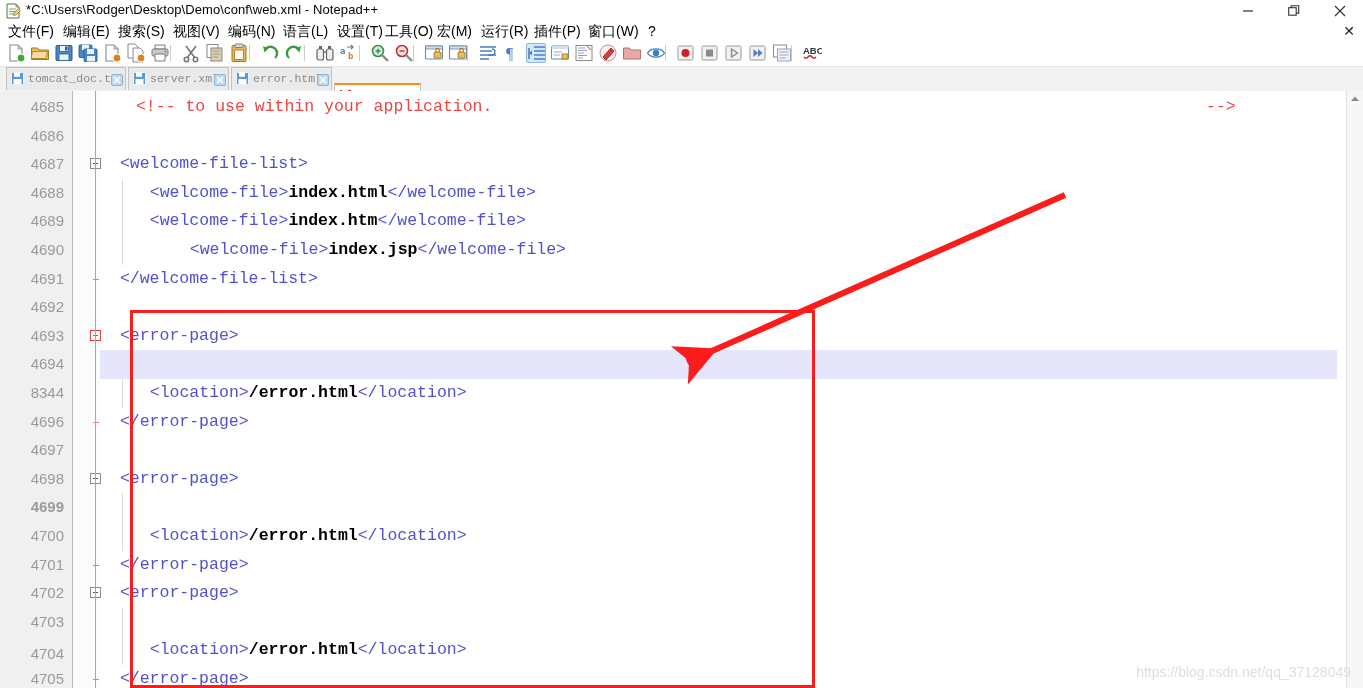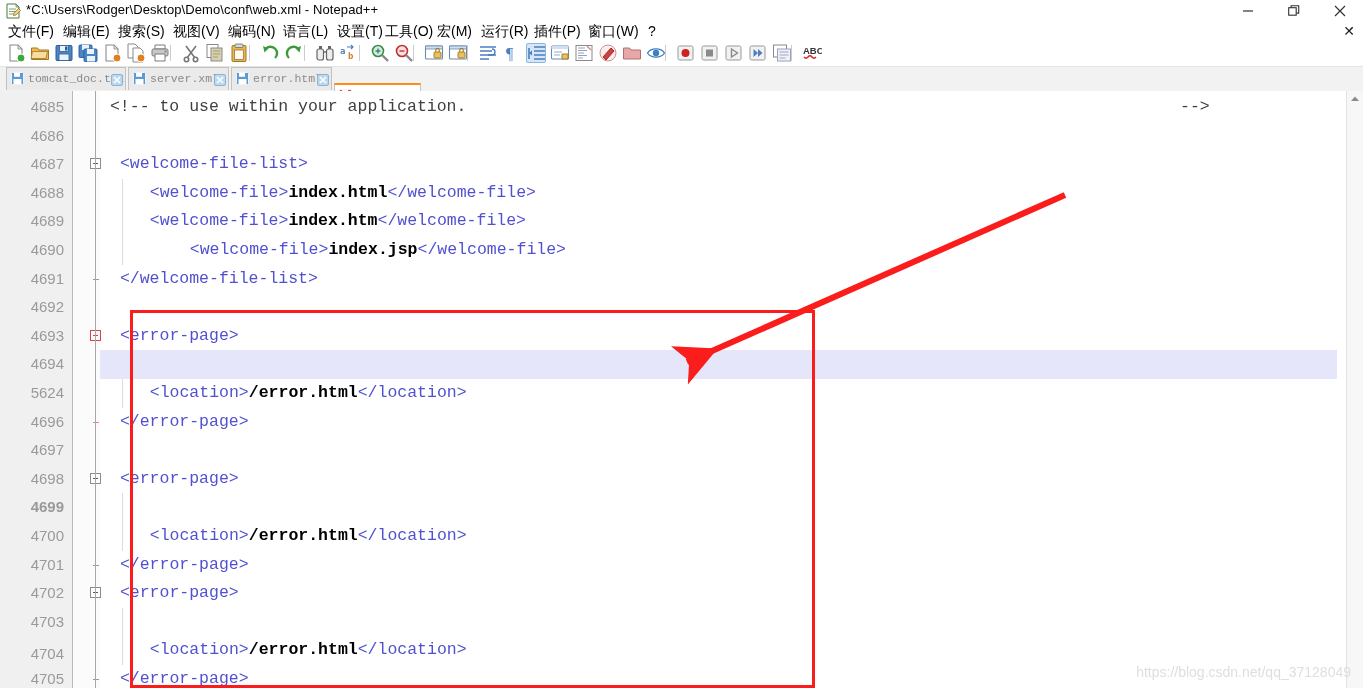--- a/index.html
+++ b/index.html
@@ -44,21 +44,21 @@
   .gutter{position:absolute;left:0;top:0;width:72px;height:597px;background:#f0f0f0;border-right:1px solid #b9b9b9;}
   .foldcol{position:absolute;left:73px;top:0;width:27px;height:597px;background:#fbfbfb;}
   .foldline{position:absolute;left:95px;top:0;width:1px;height:597px;background:#a8a8a8;}
   .code{position:absolute;left:100px;top:0;right:0;height:597px;}
 
   .ln{position:absolute;right:8px;font-family:"Liberation Sans",sans-serif;font-size:15px;color:#9a9a9a;text-align:right;line-height:28.6px;height:28.6px;white-space:nowrap;}
   .cline{position:absolute;left:0;height:28.6px;line-height:28.6px;white-space:pre;
          font-family:"Liberation Mono","DejaVu Sans Mono",monospace;font-size:16.5px;}
   .t-tag{color:#5050d0;}
   .t-txt{color:#000;font-weight:bold;}
-  .t-com{color:#404040;}
+  .t-com{color:#ef4444;margin-left:26px;}
   .hl-line{position:absolute;left:100px;right:26px;height:28.6px;background:#e6e6fb;}
   .hl-tag{background:#b9a0f0;}
 
   .foldbox{position:absolute;width:11px;height:11px;box-sizing:border-box;border:1px solid #8c8c8c;background:#fff;}
   .foldbox.red{border-color:#e04040;}
   .foldbox:after{content:"";position:absolute;left:2px;top:4px;width:5px;height:1px;background:#5a5a5a;}
   .foldbox.red:after{background:#e04040;}
   .foldstem{position:absolute;width:1px;background:#9a9a9a;}
   .foldstem.red{background:#f08080;}
   .foldend{position:absolute;width:6px;height:1px;background:#9a9a9a;}
@@ -353,21 +353,21 @@
         <div class="ln" style="top: 2px;">4685</div>
         <div class="ln" style="top: 30.6px;">4686</div>
         <div class="ln" style="top: 59.2px;">4687</div>
         <div class="ln" style="top: 87.8px;">4688</div>
         <div class="ln" style="top: 116.4px;">4689</div>
         <div class="ln" style="top: 145px;">4690</div>
         <div class="ln" style="top: 173.6px;">4691</div>
         <div class="ln" style="top: 202.2px;">4692</div>
         <div class="ln" style="top: 230.8px;">4693</div>
         <div class="ln" style="top: 259.4px;">4694</div>
-        <div class="ln" style="top: 288px;">5624</div>
+        <div class="ln" style="top: 288px;">8344</div>
         <div class="ln" style="top: 316.6px;">4696</div>
         <div class="ln" style="top: 345.2px;">4697</div>
         <div class="ln" style="top: 373.8px;">4698</div>
         <div class="ln" style="top: 402.4px; font-weight: bold;">4699</div>
         <div class="ln" style="top: 431px;">4700</div>
         <div class="ln" style="top: 459.6px;">4701</div>
         <div class="ln" style="top: 488.2px;">4702</div>
         <div class="ln" style="top: 516.8px;">4703</div>
         <div class="ln" style="top: 549px;">4704</div>
         <div class="ln" style="top: 574px;">4705</div>

